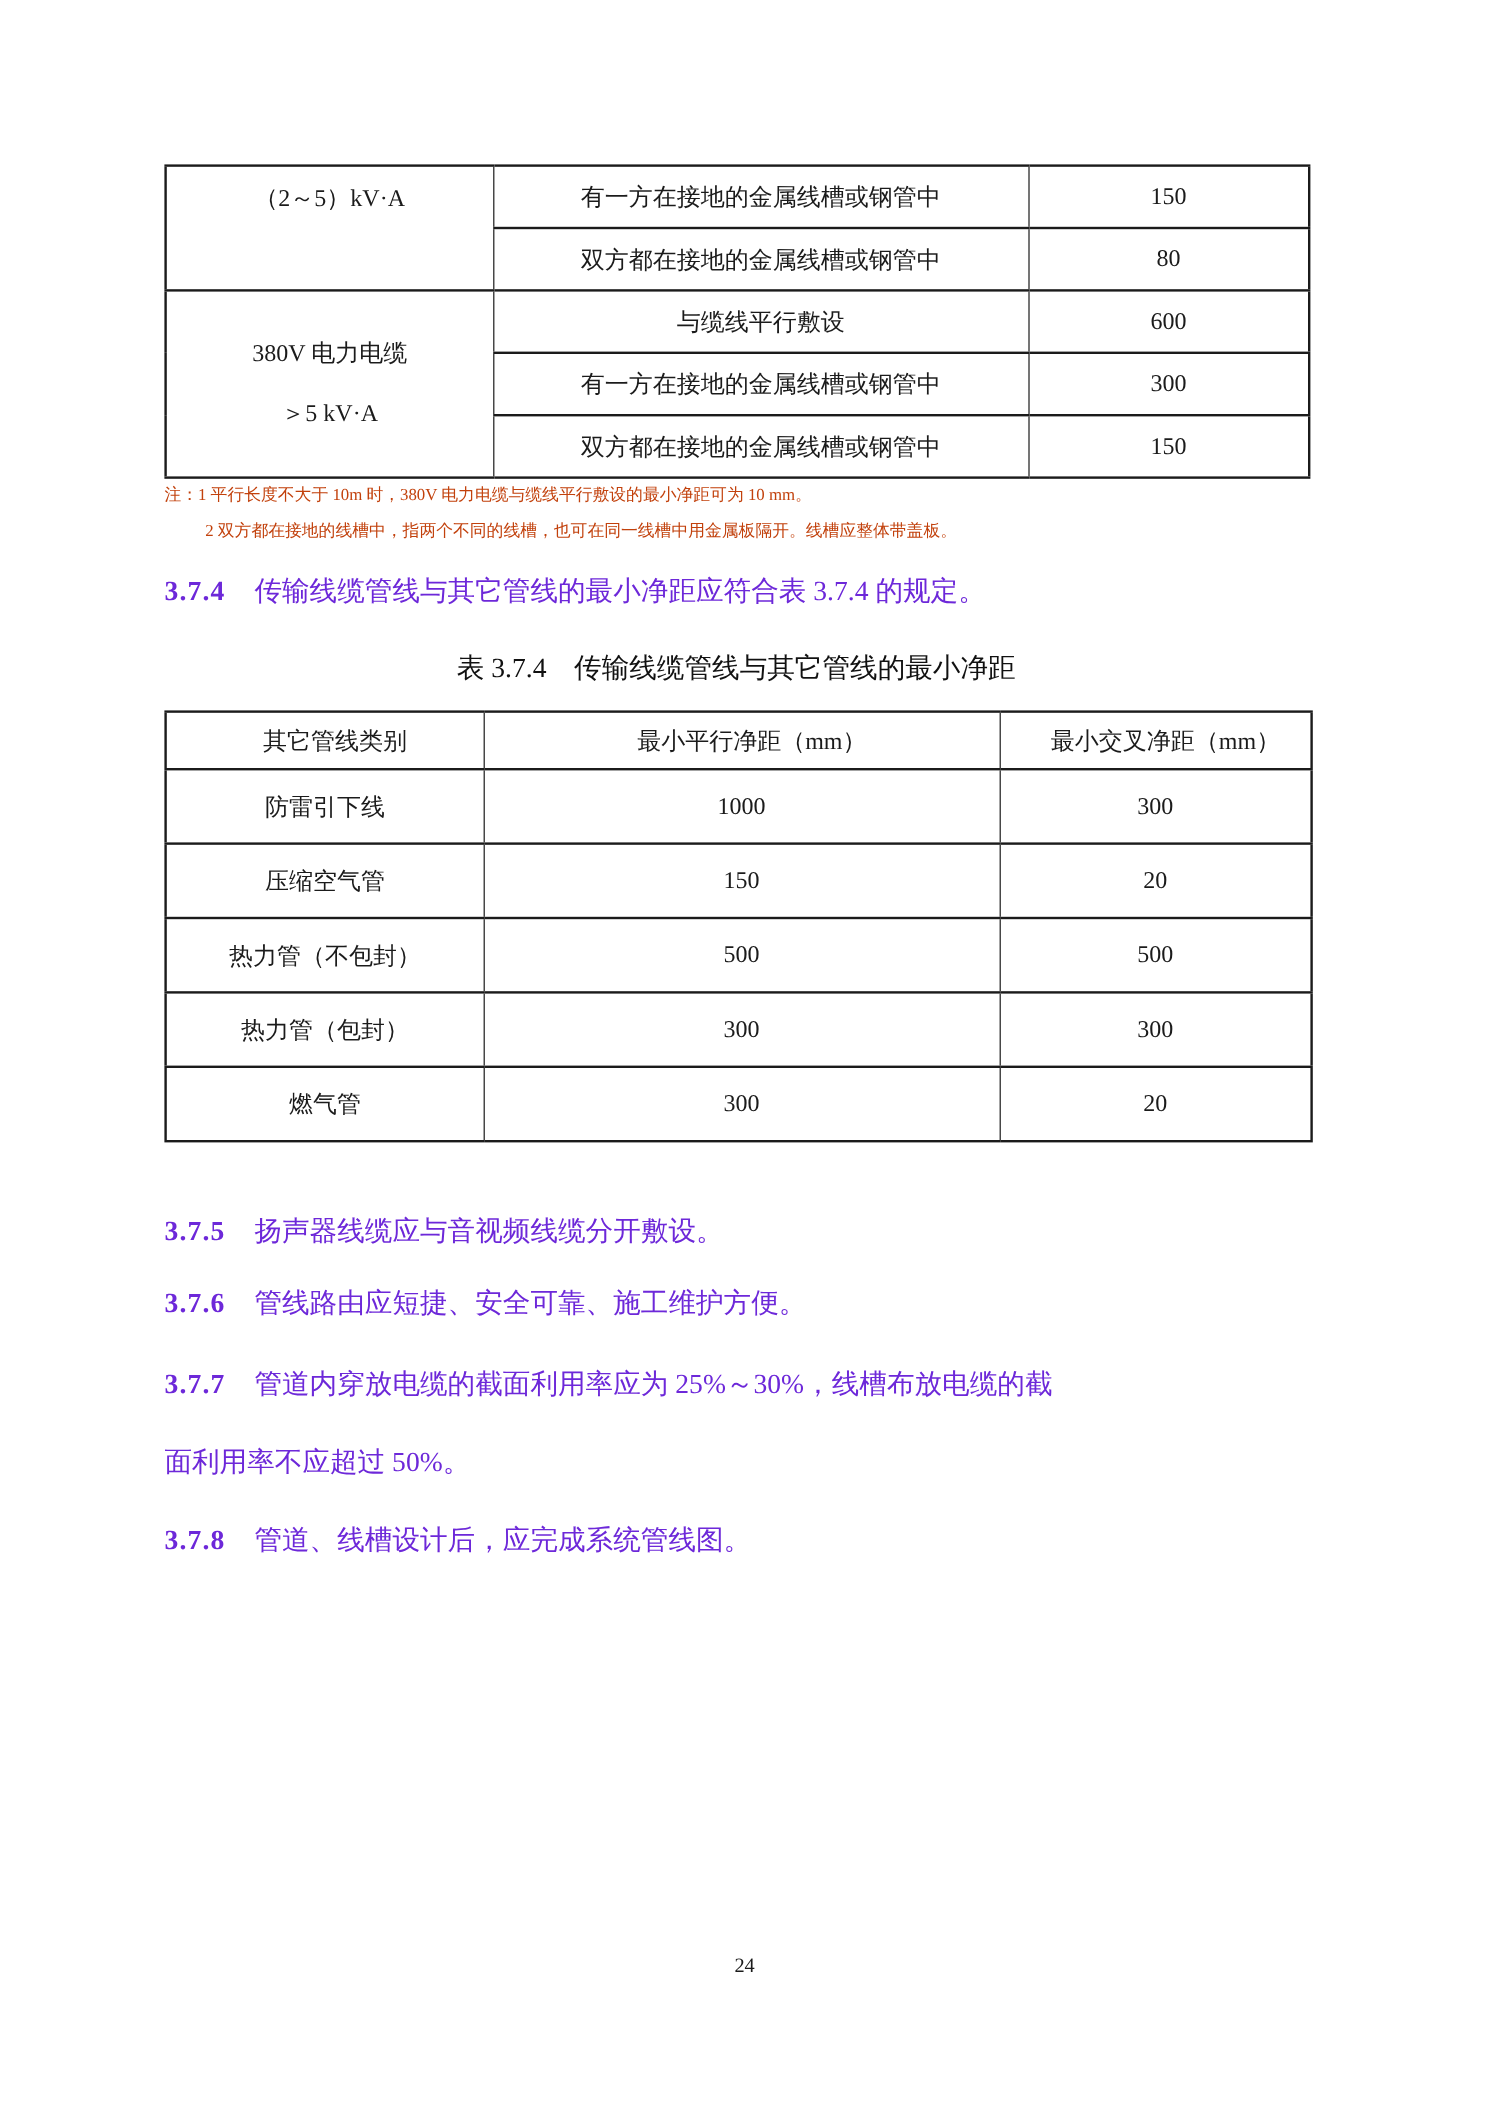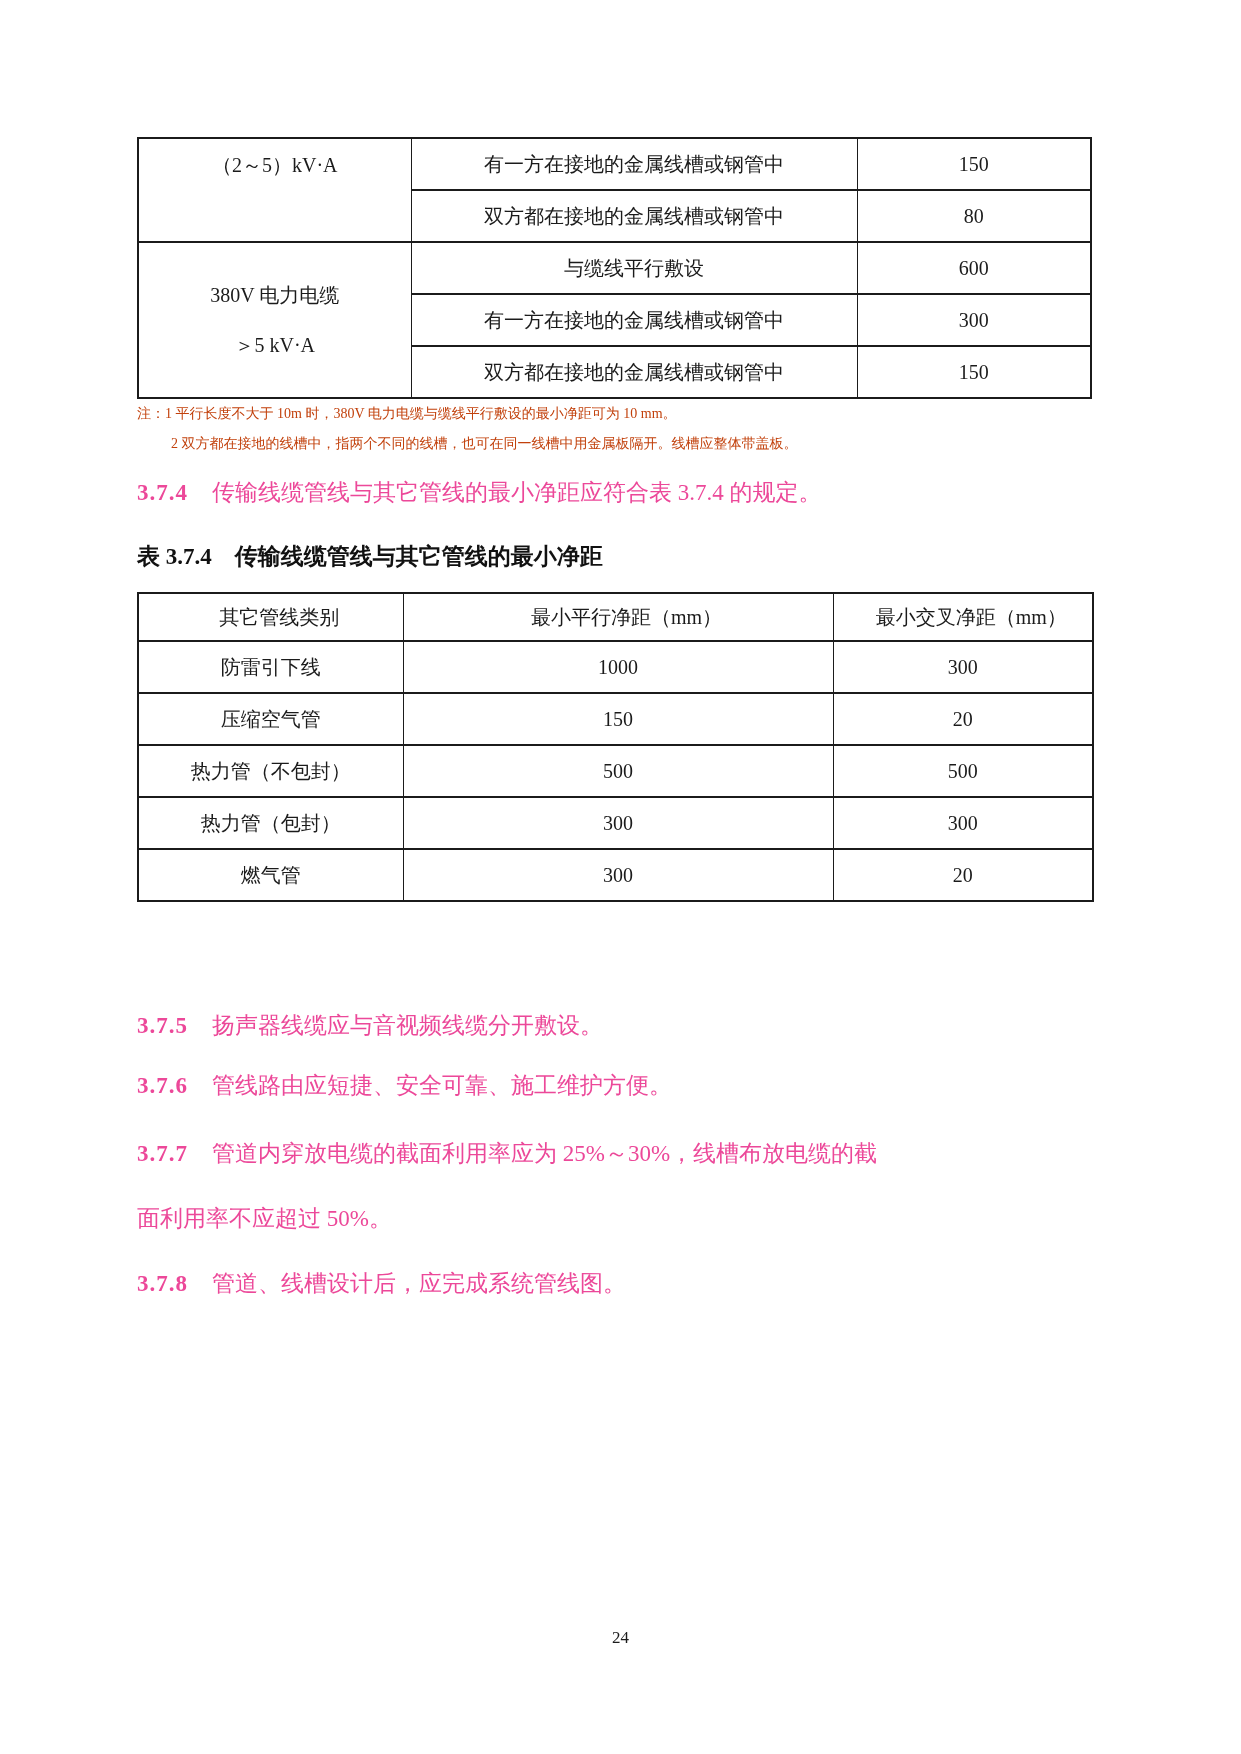--- a/index.html
+++ b/index.html
@@ -35,21 +35,21 @@
     white-space: nowrap;
   }
   table.t-outer { border: 2px solid #1b1b1b; }
 
   #table1 { left: 137px; top: 137px; width: 953px; padding-left: 13px; }
   #table1 td { height: 52px; }
   #table1 .span-label-top { vertical-align: top; padding-top: 13px; }
 
   #table2 { left: 137px; top: 592px; width: 955px; }
   #table2 th { height: 48px; padding-left: 17px; }
-  #table2 td { height: 52px; }
+  #table2 td { height: 62px; }
 
   .two-line-label div { line-height: 50px; }
 
   
   .note {
     position: absolute;
     left: 137px;
     font-size: 14px;
     line-height: 20px;
     white-space: nowrap;
@@ -58,37 +58,37 @@
   .note .note-label { display: inline-block; }
   .note-2 { left: 171px; }
 
   
   .clause {
     position: absolute;
     left: 137px;
     width: 970px;
     font-size: 23px;
     line-height: 30px;
-    color: #ec4899;
+    color: #6d28d9;
   }
   .clause .num {
     font-weight: bold;
     margin-right: 24px;
     letter-spacing: 1px;
   }
   .clause-multiline { line-height: 65px; }
 
   
   .table-title {
     position: absolute;
     left: 137px;
     width: 953px;
-    text-align: left;
+    text-align: center;
     font-size: 23px;
-    font-weight: bold;
+    font-weight: normal;
     color: #111;
   }
 
   
   .page-number {
     position: absolute;
     left: 0;
     top: 1628px;
     width: 100%;
     text-align: center;

